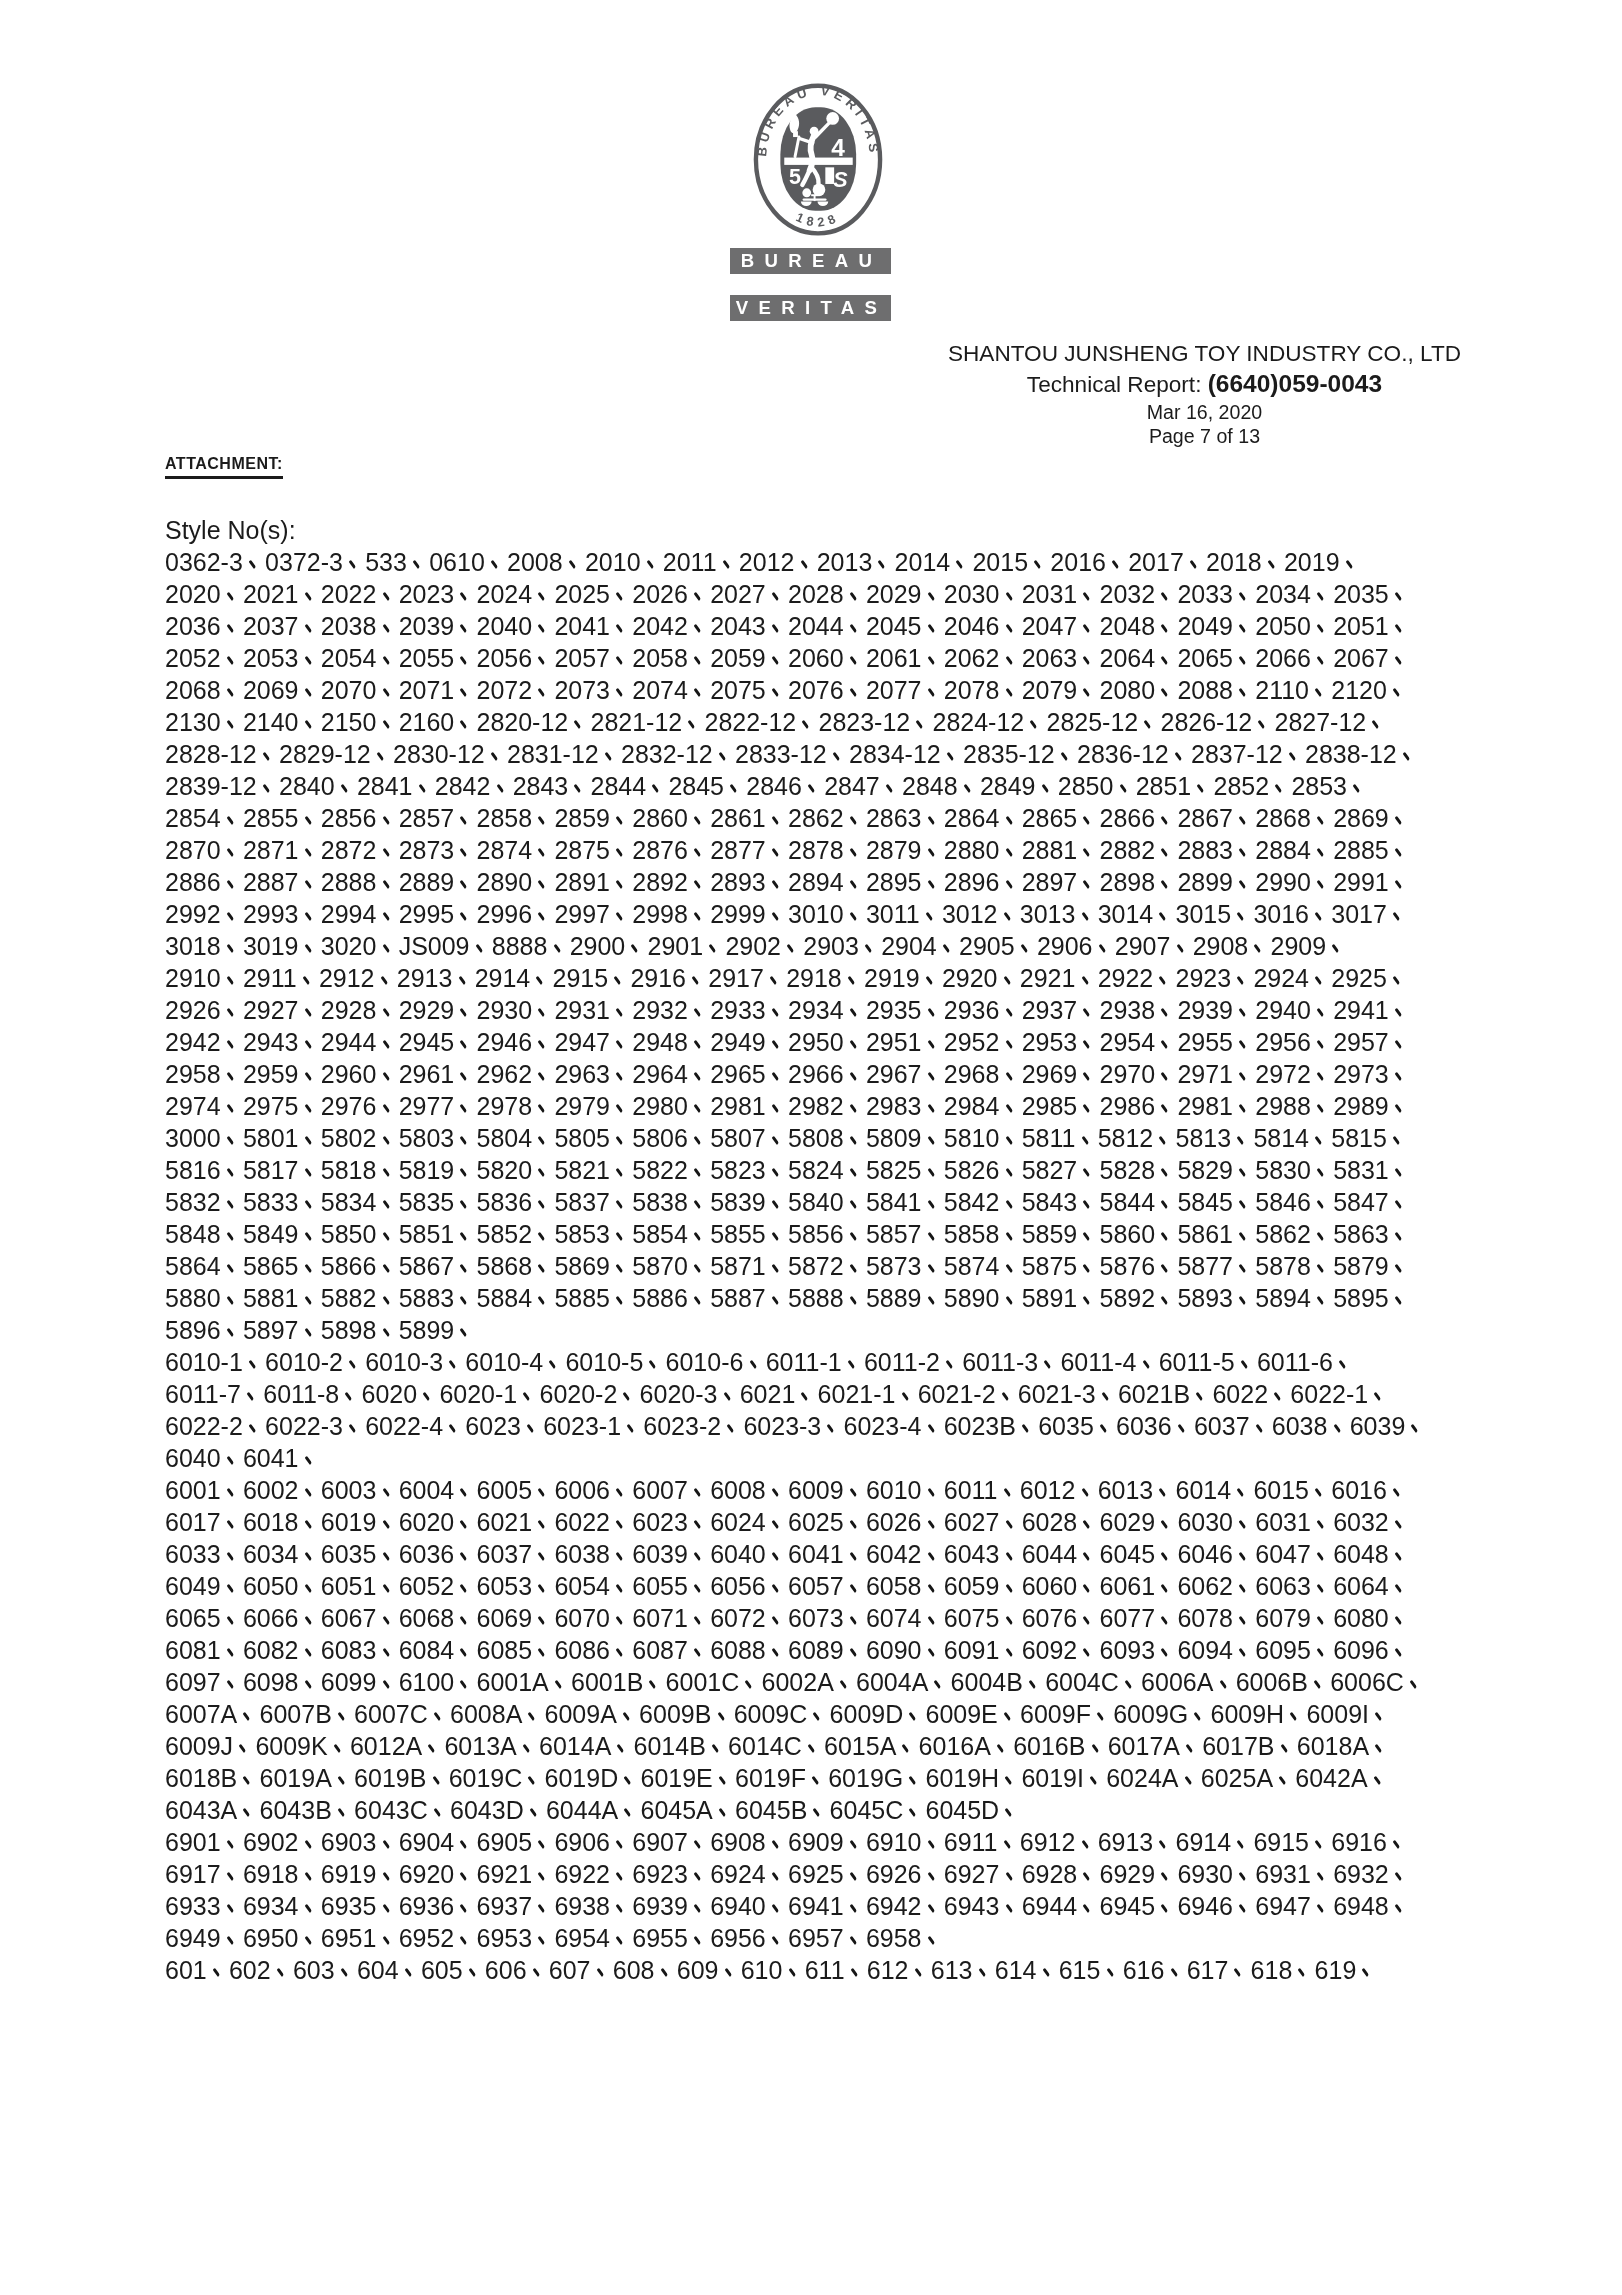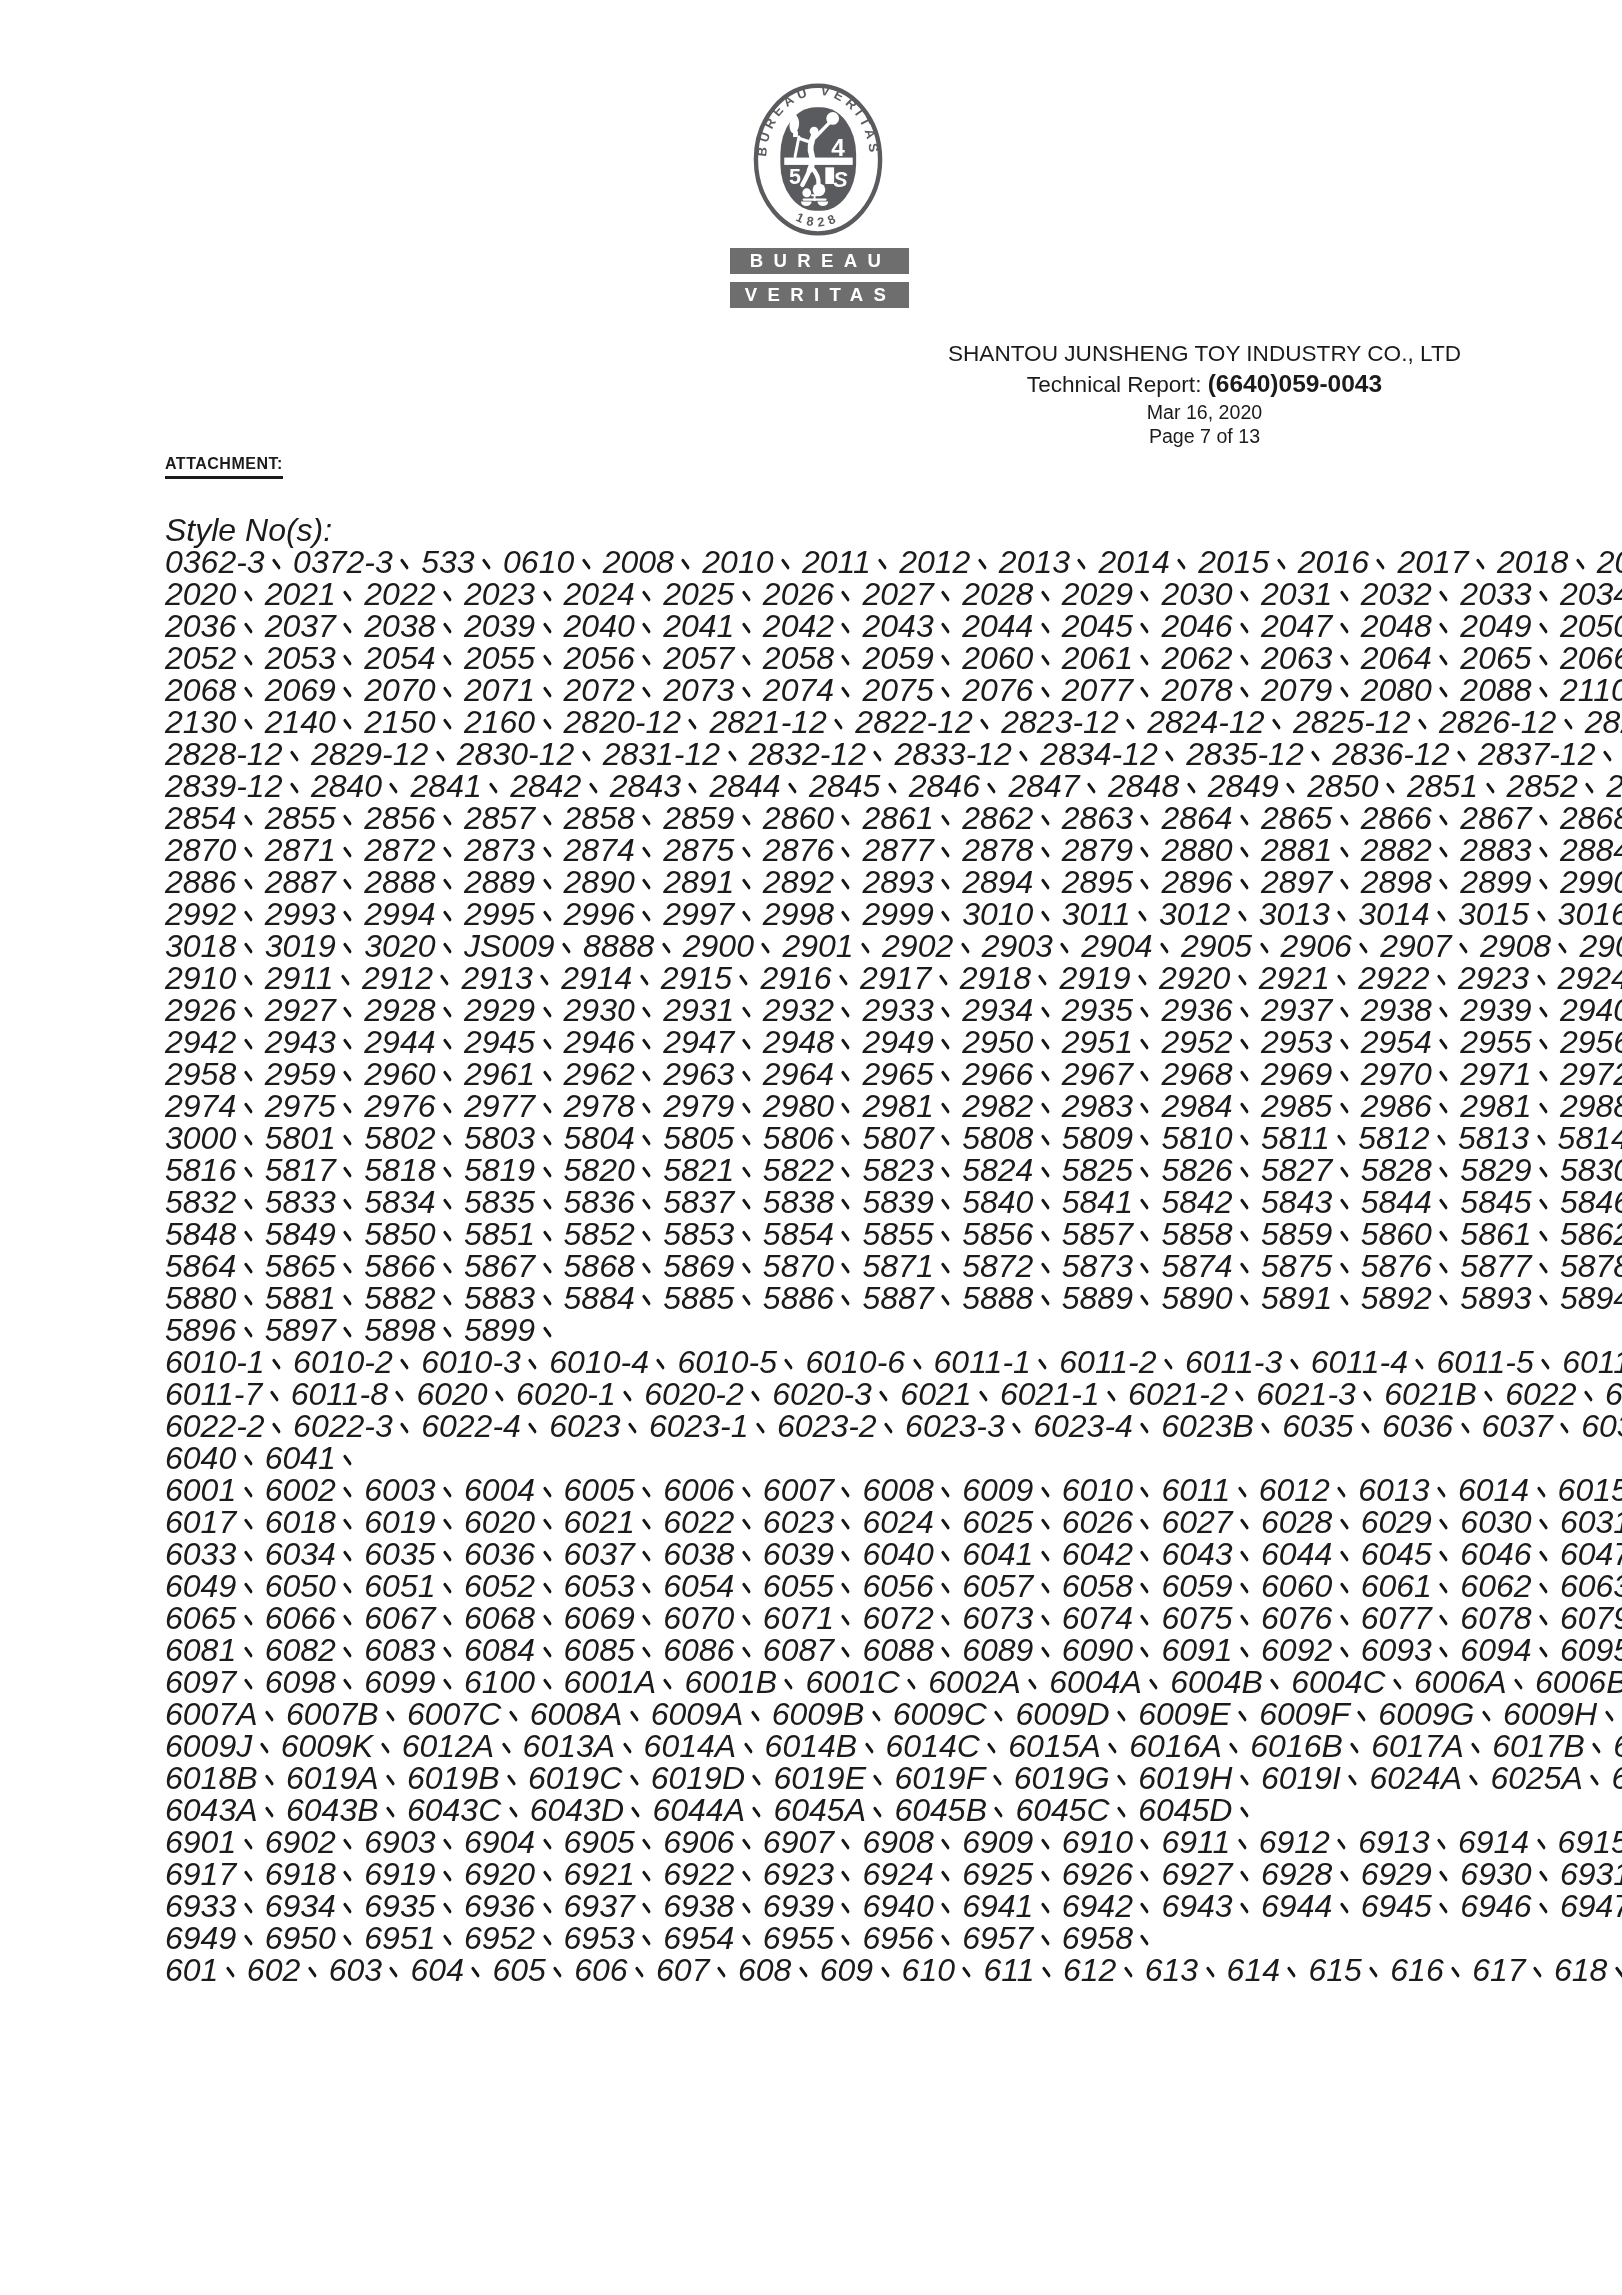--- a/index.html
+++ b/index.html
@@ -8,41 +8,41 @@
     width:1622px;height:2295px;
     background:#ffffff;
     font-family:"Liberation Sans", sans-serif;
     color:#1b1b1b;
     overflow:hidden;
   }
   
   .logo-emblem{position:absolute;left:752px;top:82px;width:132px;height:157px;}
   .logo-bars{position:absolute;left:730px;top:248px;width:161px;}
   .bv-bar{
-    width:179px;height:26px;margin-bottom:8px;
+    width:161px;height:26px;margin-bottom:21px;
     background:#6e6e6f;color:#ffffff;
     display:flex;align-items:center;justify-content:center;
     font-size:18.6px;font-weight:bold;letter-spacing:10.3px;
     padding-left:2px;box-sizing:border-box;
   }
   
   .header-block{position:absolute;top:340px;right:161px;text-align:center;white-space:nowrap;}
   .hdr-company{font-size:22.6px;line-height:28.5px;}
   .hdr-report{font-size:22.6px;line-height:30px;}
   .hdr-report .report-no{font-weight:bold;font-size:24.5px;}
   .hdr-date,.hdr-page{font-size:19.6px;line-height:24px;}
   
   .attachment{
     position:absolute;left:165px;top:455px;
     font-size:16px;font-weight:bold;
     border-bottom:3.4px solid #1b1b1b;padding-bottom:3px;
     display:inline-block;letter-spacing:0.5px;
   }
   
-  .styles-block{position:absolute;left:165px;top:514px;width:1320px;font-size:32px;line-height:32px;font-style:italic;}
+  .styles-block{position:absolute;left:165px;top:514px;width:1320px;font-size:25px;line-height:32px;}
   .styles-label{line-height:32px;}
   .style-line{white-space:nowrap;}
   .sep{
     display:inline-block;width:0.58em;height:0.62em;margin:0 0.155em;
     vertical-align:-0.06em;position:relative;
   }
   .sep::before{
     content:"";position:absolute;left:0.17em;top:0.10em;
     width:0.10em;height:0.37em;background:#161616;
     border-radius:0.06em 0.06em 0.10em 0.03em;

